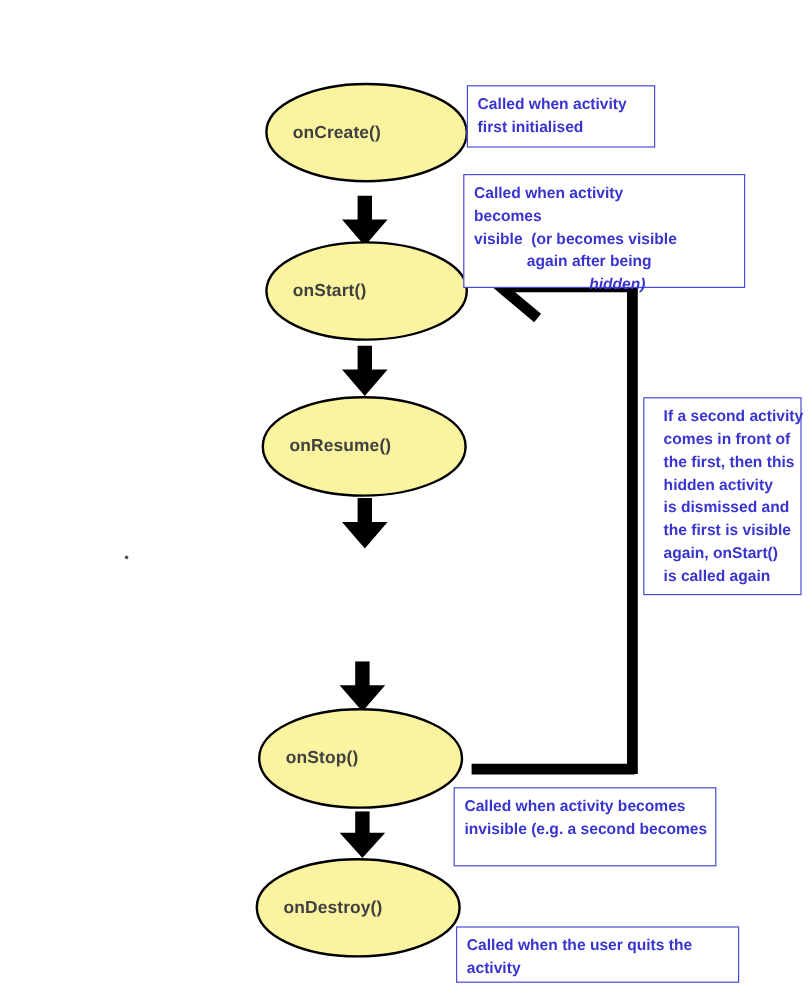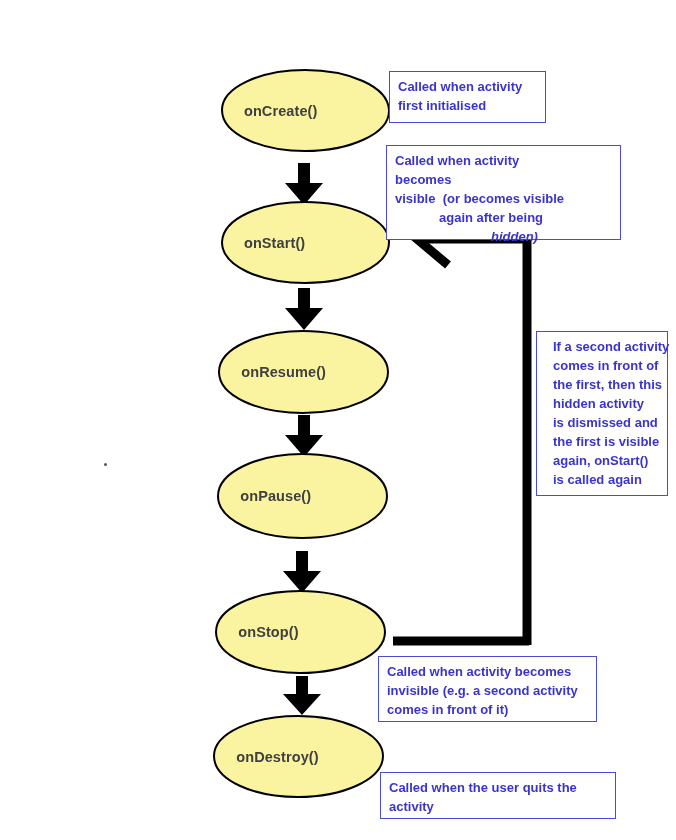--- a/index.html
+++ b/index.html
@@ -135,26 +135,20 @@
     <div class="node-label">onStart()</div>
   </div>
 
   <div class="node" style="left:217px; top:329px; width:173px; height:86px;">
     <svg width="173" height="86" viewBox="0 0 173 86">
       <path d="M 86 2 C 130 2 171 19 171 43 C 171 68 129 84 86 84 C 41 84 2 67 2 43 C 2 19 42 2 86 2 Z" fill="#faf4a0" stroke="#000000" stroke-width="2"></path>
     </svg>
     <div class="node-label">onResume()</div>
   </div>
 
-  <div class="node" style="left:216px; top:452px; width:173px; height:88px;">
-    <svg width="173" height="88" viewBox="0 0 173 88">
-      <path d="M 86 2 C 131 2 171 20 171 44 C 171 69 129 86 86 86 C 41 86 2 68 2 44 C 2 20 42 2 86 2 Z" fill="#faf4a0" stroke="#000000" stroke-width="2"></path>
-    </svg>
-    <div class="node-label">onPause()</div>
-  </div>
 
   <div class="node" style="left:214px; top:589px; width:173px; height:86px;">
     <svg width="173" height="86" viewBox="0 0 173 86">
       <path d="M 86 2 C 130 2 171 19 171 43 C 171 67 130 84 86 84 C 41 84 2 67 2 43 C 2 19 41 2 86 2 Z" fill="#faf4a0" stroke="#000000" stroke-width="2"></path>
     </svg>
     <div class="node-label">onStop()</div>
   </div>
 
   <div class="node" style="left:212px; top:714px; width:173px; height:85px;">
     <svg width="173" height="85" viewBox="0 0 173 85">
@@ -182,22 +176,21 @@
     <span class="ln">the first, then this</span>
     <span class="ln">hidden activity</span>
     <span class="ln">is dismissed and</span>
     <span class="ln">the first is visible</span>
     <span class="ln">again, onStart()</span>
     <span class="ln">is called again</span>
   </div>
 
   <div class="callout" style="left:378px; top:656px; width:219px; height:66px;">
     <span class="ln">Called when activity becomes</span>
-    <span class="ln">invisible (e.g. a second activity</span>
-    <span class="ln">comes in front of it)</span>
+    <span class="ln">invisible (e.g. a second becomes</span>
   </div>
 
   <div class="callout" style="left:380px; top:772px; width:236px; height:47px;">
     <span class="ln">Called when the user quits the</span>
     <span class="ln">activity</span>
   </div>
 
   <div class="speck" style="left:104px; top:463px;"></div>
 
 </div>

